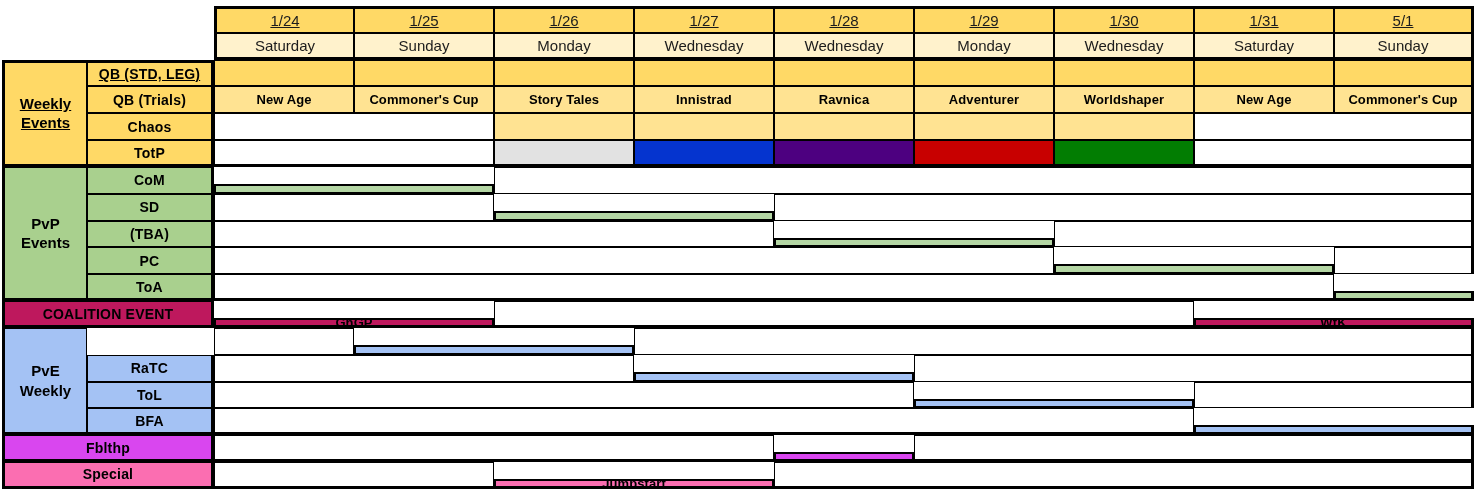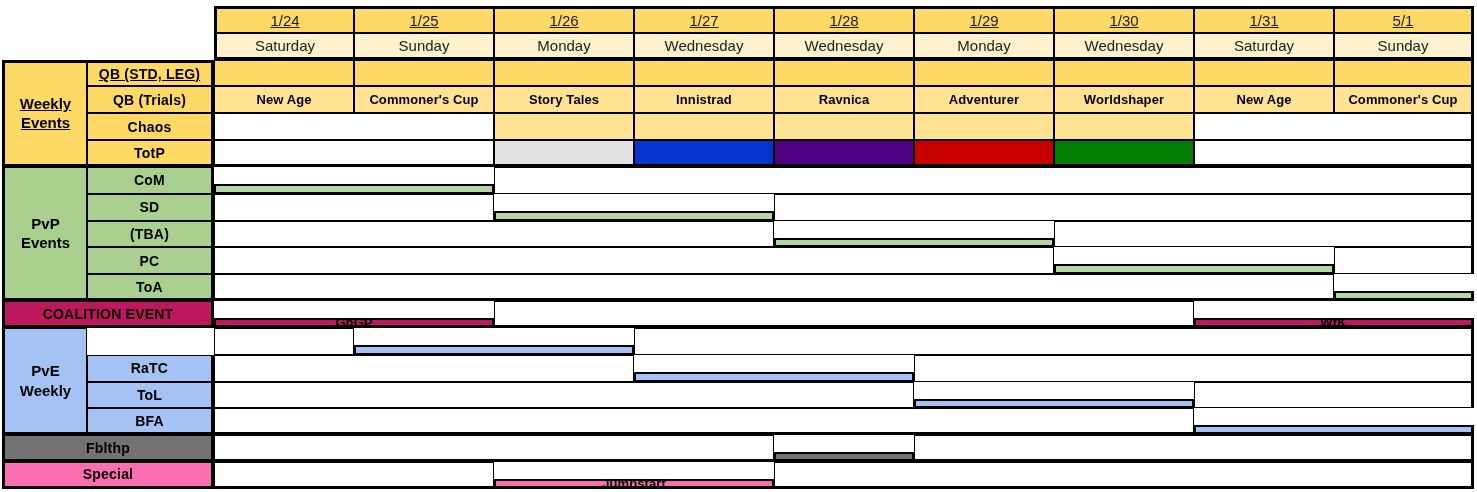--- a/index.html
+++ b/index.html
@@ -24,21 +24,21 @@
   .bb3{border-bottom-width:3px!important;}
   .bl3{border-left-width:3px!important;}
   .br3{border-right-width:3px!important;}
   .gold{background:#FFD966;}
   .lgold{background:#FFE392;}
   .cream{background:#FFF2CC;}
   .glabel{background:#A9D08E;}
   .gbar{background:#B4D6A4;}
   .orange{background:#be185d;}
   .blue{background:#A4C2F4;}
-  .purple{background:#737373;}
+  .purple{background:#d946ef;}
   .pink{background:#FB6EB1;}
   .t-date{font-size:15px;font-weight:400;color:#1c1c1c;}
   .t-lbl{font-size:14px;font-weight:700;letter-spacing:.2px;}
   .t-evt{font-size:13px;font-weight:700;letter-spacing:.1px;}
   .t-grp{font-size:15px;font-weight:700;text-align:center;line-height:1.3;white-space:normal;padding:0 6px;}
 </style>
 </head>
 <body>
 
 <div class="wrap">

